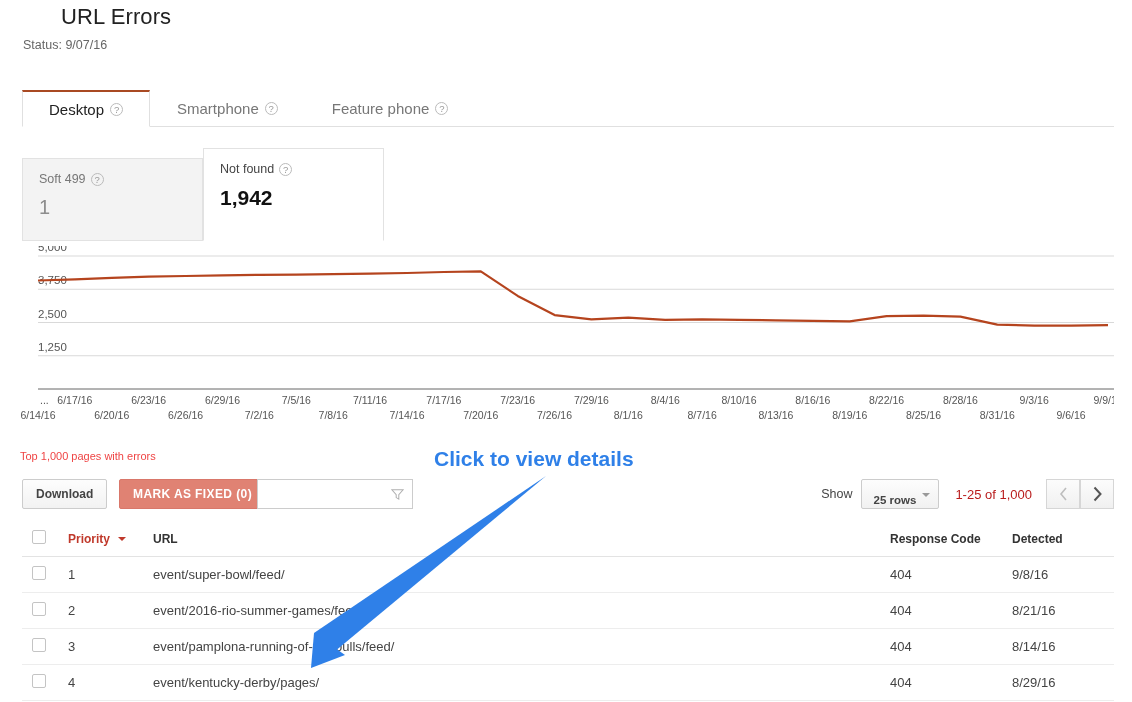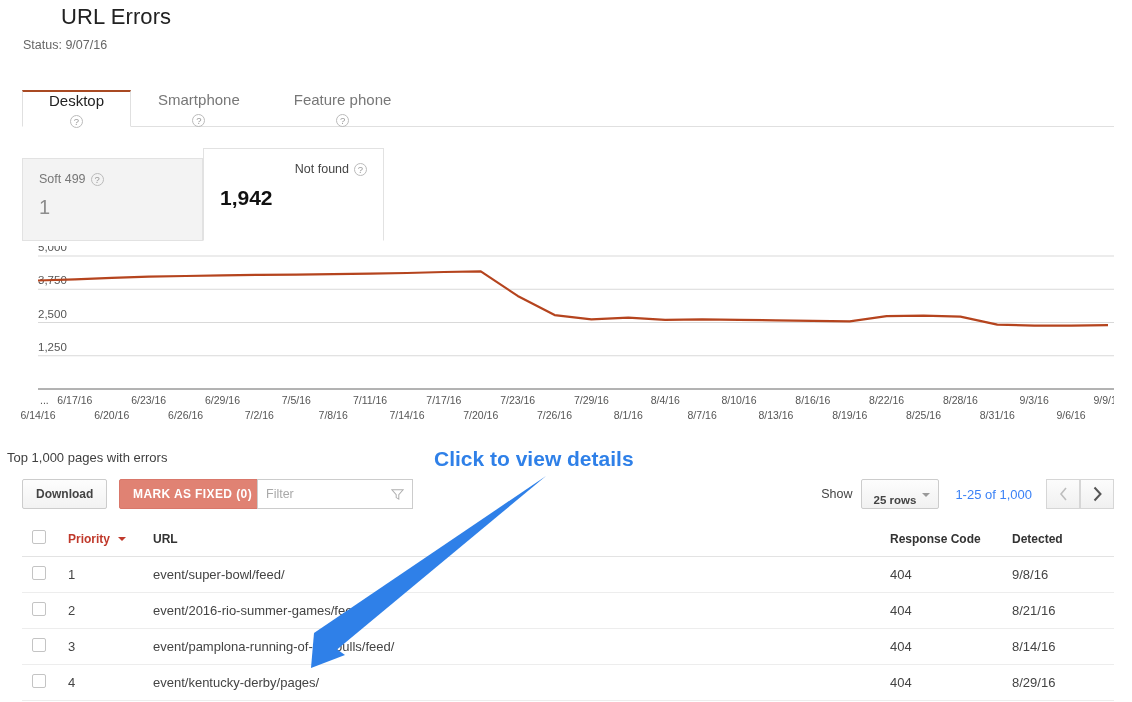--- a/index.html
+++ b/index.html
@@ -34,21 +34,20 @@
   }
   .tab {
     display: flex; align-items: center; gap: 6px;
     padding: 0 26px;
     font-size: 15px; color: #777;
     background: transparent;
     border: 1px solid transparent;
     border-bottom: none;
     position: relative; top: 0;
     cursor: pointer;
-    flex-direction: column;
   }
   .tab.active {
     color: #222;
     background: #fff;
     border: 1px solid #e0e0e0;
     border-top: 2px solid #a94a23;
     border-bottom: 1px solid #fff;
     margin-bottom: -1px;
   }
   .help-icon {
@@ -73,21 +72,21 @@
   .card.selected {
     background: #fff;
     height: 93px;
     border-bottom: 1px solid #fff;
     position: relative; z-index: 2;
   }
   .card-label {
     font-size: 12.5px; color: #777;
     display: flex; align-items: center; gap: 5px;
   }
-  .card.selected .card-label { color: #444; justify-content: flex-end; }
+  .card.selected .card-label { color: #444; }
   .card-value {
     margin-top: 10px;
     font-size: 20px; color: #8d8d8d; font-weight: 400;
   }
   .card.selected .card-value {
     font-size: 21px; color: #111; font-weight: bold;
   }
 
   
   #chart-area {
@@ -96,22 +95,22 @@
   }
   #chart-svg { display: block; }
   .ytick { font-size: 11.5px; fill: #555; font-family: "Liberation Sans", sans-serif; }
   .xtick { font-size: 10.5px; fill: #555; font-family: "Liberation Sans", sans-serif; }
   .gridline { stroke: #d9d9d9; stroke-width: 1; }
   .axisline { stroke: #666; stroke-width: 1; }
   .series-line { fill: none; stroke: #b5441e; stroke-width: 2.2; stroke-linejoin: round; }
 
   
   #table-caption {
-    position: absolute; left: 7px; top: 450px;
-    font-size: 13px; color: #404040;
+    position: absolute; left: 20px; top: 450px;
+    font-size: 11px; color: #ef4444;
   }
 
   #toolbar {
     position: absolute; left: 22px; top: 479px;
     width: 1092px; height: 30px;
   }
   #btn-download {
     position: absolute; left: 0; top: 0;
     height: 30px; padding: 0 13px;
     font-size: 12px; font-weight: bold; color: #444;
@@ -155,21 +154,21 @@
     border: 1px solid #ccc; border-radius: 2px;
     position: relative; display: flex; align-items: center;
     cursor: pointer;
   }
   #rows-caret {
     position: absolute; right: 8px; top: 13px;
     width: 0; height: 0;
     border-left: 4px solid transparent; border-right: 4px solid transparent;
     border-top: 4px solid #999;
   }
-  #range-label { font-size: 13px; color: #3b82f6; margin: 0 14px 0 16px; }
+  #range-label { font-size: 13px; color: #b91c1c; margin: 0 14px 0 16px; }
   .pg-btn {
     width: 34px; height: 30px;
     border: 1px solid #d6d6d6;
     background: linear-gradient(#fcfcfc,#f0f0f0);
     display: flex; align-items: center; justify-content: center;
     cursor: pointer;
   }
   .pg-btn svg { display: block; }
 
   
@@ -306,21 +305,20 @@
   </svg>
 </div>
 
 <div id="table-caption">Top 1,000 pages with errors</div>
 
 <div id="toolbar">
   <button id="btn-download">Download</button>
   <button id="btn-mark-fixed">MARK AS FIXED (0)</button>
 
   <div id="filter-wrap">
-    <input id="filter-input" type="text" placeholder="Filter" style="">
     <svg id="filter-icon" viewBox="0 0 14 14">
       <path d="M1 2 H13 L8.4 7.2 V12 L5.6 10.3 V7.2 Z" fill="none" stroke="#b0b0b0" stroke-width="1.1"></path>
     </svg>
   </div>
 
   <div id="pager">
     <span id="show-label">Show</span>
     <div id="rows-select">
       <span>25 rows</span>
       <span id="rows-caret"></span>

